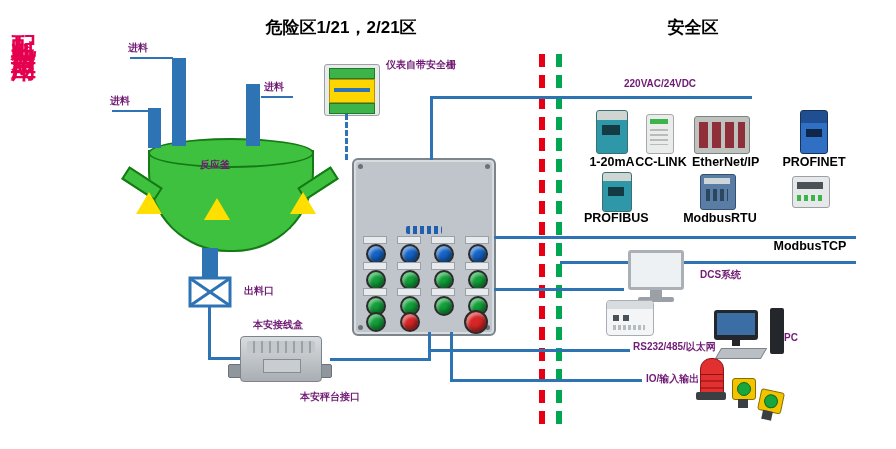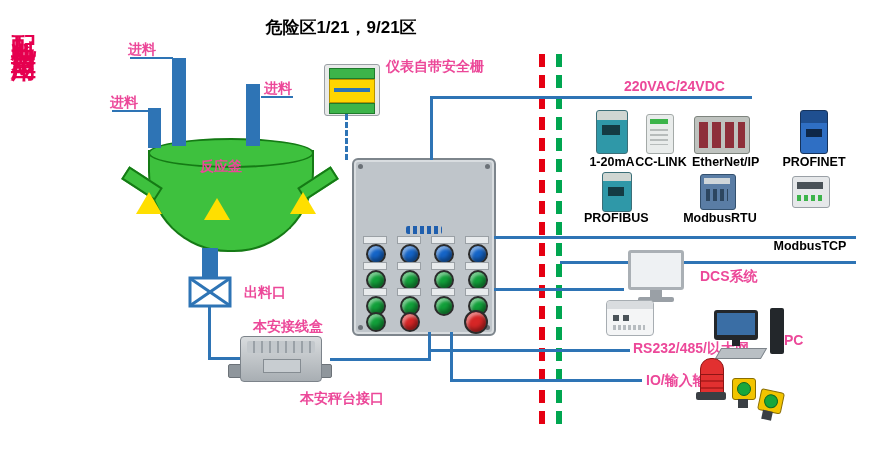--- a/index.html
+++ b/index.html
@@ -1,19 +1,19 @@
 <!DOCTYPE html>
 <html><head>
 <meta charset="utf-8">
 <style>
   html,body{margin:0;padding:0;background:#fff;}
   #canvas{position:relative;width:896px;height:449px;background:#fff;overflow:hidden;
           font-family:"Liberation Sans", sans-serif;}
   .abs{position:absolute;}
-  .lbl{position:absolute;font-weight:bold;font-size:14px;color:#ec4899;white-space:nowrap;}
+  .lbl{position:absolute;font-weight:bold;font-size:10px;color:#701a75;white-space:nowrap;}
   .lbl.ctr{text-align:center;}
   .zone-title{position:absolute;font-weight:bold;font-size:17px;color:#000;text-align:center;white-space:nowrap;}
   .side-title{position:absolute;left:8px;top:14px;writing-mode:vertical-rl;text-orientation:upright;
               font-size:25px;font-weight:bold;color:#e5004f;letter-spacing:5px;}
   .line{position:absolute;background:#2e74b5;}
   .dline{position:absolute;width:0;border-left:3px dashed #2e74b5;}
   .zone-sep{position:absolute;top:54px;height:376px;width:6px;}
   .zone-sep.red{background:repeating-linear-gradient(180deg,#e60012 0 13px,transparent 13px 21px);}
   .zone-sep.grn{background:repeating-linear-gradient(180deg,#00a650 0 13px,transparent 13px 21px);}
   .pipe{position:absolute;background:#2e74b5;}
@@ -31,21 +31,22 @@
   
   .module{position:absolute;border-radius:3px;}
   .mlabel{position:absolute;font-weight:bold;font-size:12.5px;color:#000;text-align:center;white-space:nowrap;}
 </style>
 </head>
 <body>
 
 <div id="canvas">
 
   <div class="side-title">配料典型应用</div>
-  <div class="zone-title" style="left:226px;top:16px;width:230px;">危险区1/21，9/21区</div>
+  <div class="zone-title" style="left:226px;top:16px;width:230px;">危险区1/21，2/21区</div>
+  <div class="zone-title" style="left:648px;top:16px;width:90px;">安全区</div>
 
   <div class="zone-sep red" style="left:539px;"></div>
   <div class="zone-sep grn" style="left:556px;"></div>
 
   <div class="abs" style="left:148px;top:150px;width:162px;height:100px;background:#3ec13e;border:2px solid #157a15;border-top:none;border-radius:0 0 80px 80px;"></div>
   <div class="abs" style="left:148px;top:138px;width:162px;height:26px;background:#3ec13e;border:2px solid #157a15;border-radius:50%;"></div>
   <div class="lbl" style="left:200px;top:158px;">反应釜</div>
 
   <div class="arm" style="left:122px;top:176px;transform:rotate(33deg);"></div>
   <div class="arm" style="left:298px;top:176px;transform:rotate(-33deg);"></div>

